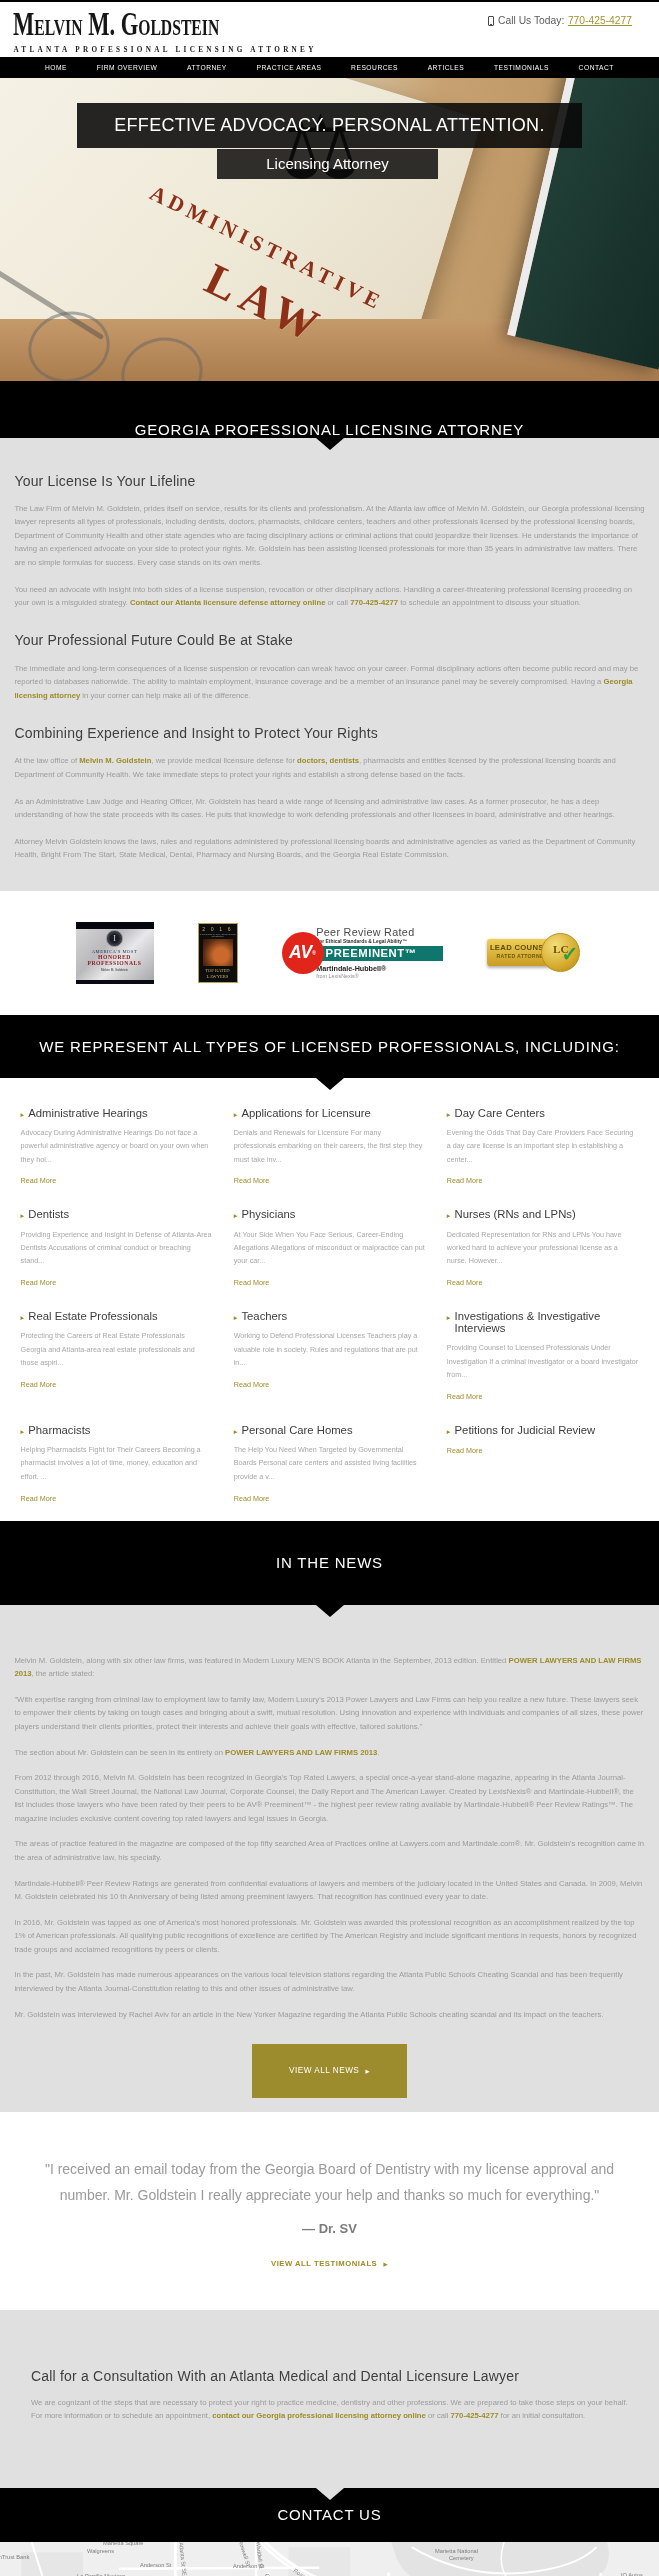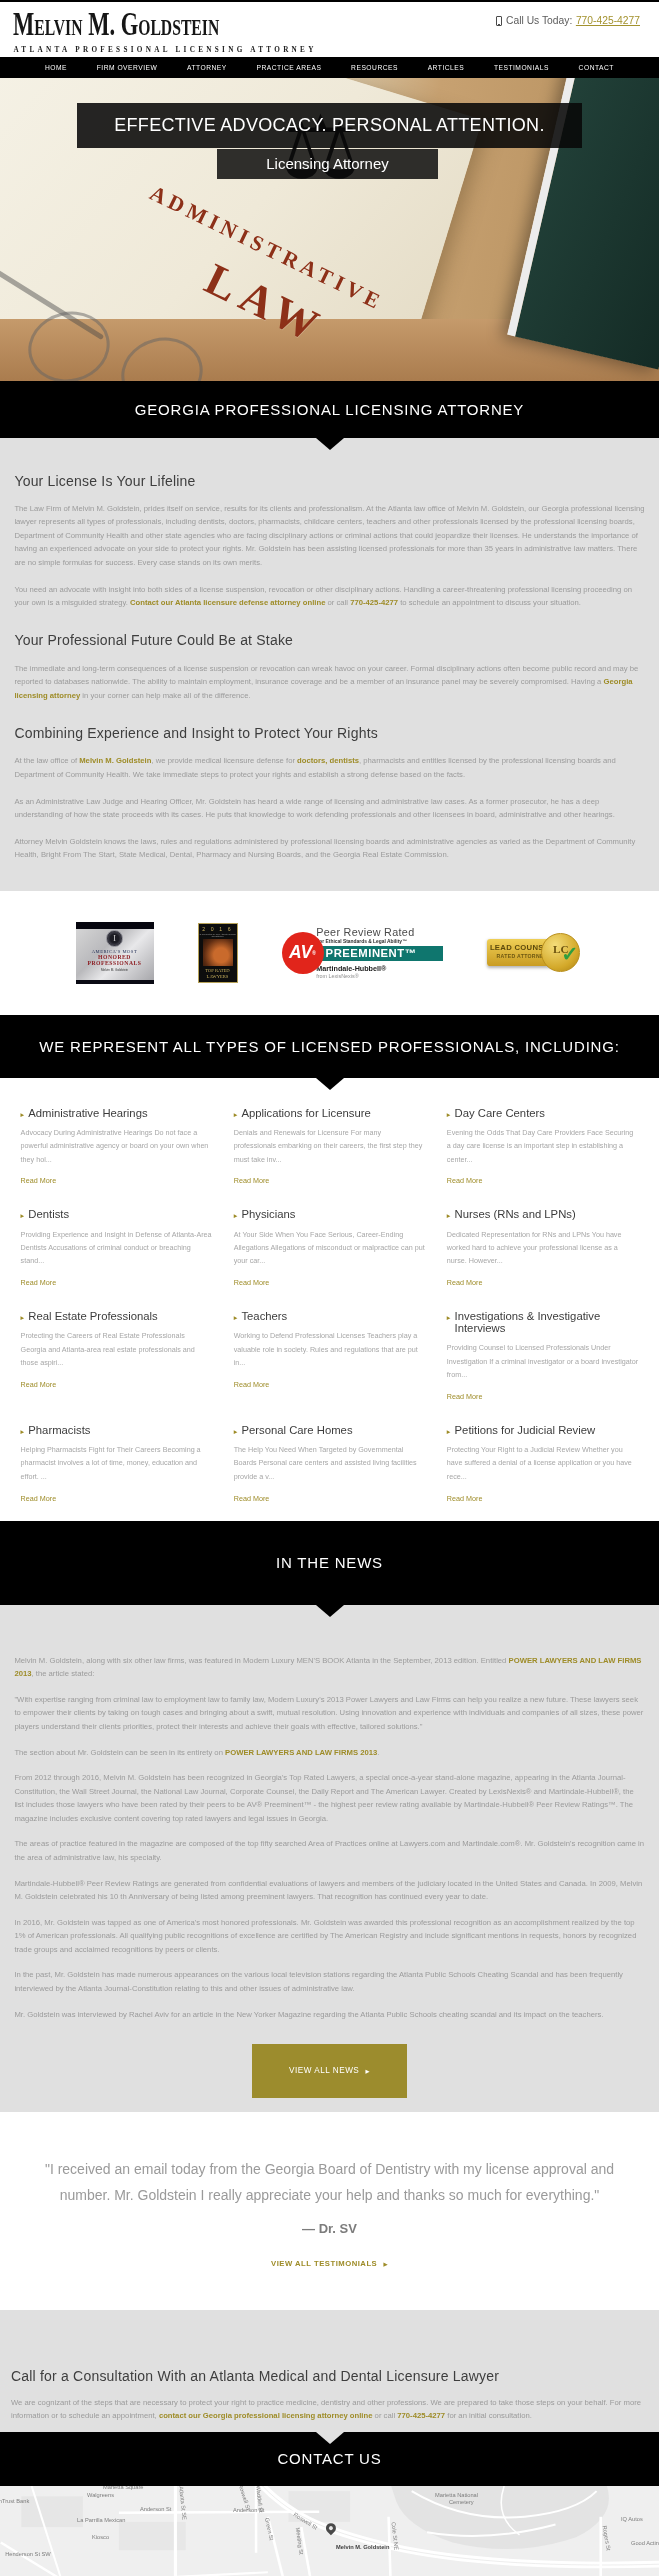--- a/index.html
+++ b/index.html
@@ -8,21 +8,21 @@
 
   
   .topbar { height:2.1px; background:#000; }
   .header { height:55px; background:#fff; position:relative; }
   .logo { position:absolute; left:13.4px; top:4.1px; cursor:pointer; }
   .logo-title { font-family:"Liberation Serif", serif; font-weight:700; font-size:23px;
     color:#161616; font-variant:small-caps; transform:scale(0.98,1.45); transform-origin:0 0;
     letter-spacing:0; white-space:nowrap; }
   .logo-tagline { font-family:"Liberation Serif", serif; font-weight:700; font-size:7.2px;
     letter-spacing:3.3px; color:#222; margin-top:13.4px; white-space:nowrap; }
-  .callus { position:absolute; right:19px; top:13.4px; font-size:10.3px; color:#5c5c5c;
+  .callus { position:absolute; right:27px; top:13.4px; font-size:10.3px; color:#5c5c5c;
     display:flex; align-items:center; font-weight:300; }
   .phone-icon { display:inline-block; width:5.7px; height:9.8px; border:1px solid #4a4a4a;
     border-radius:1px; margin-right:4.1px; position:relative; }
   .phone-icon::after { content:""; position:absolute; left:1px; bottom:0.5px; width:1.5px; height:0.5px; background:#4a4a4a;}
   .callus .num { color:#a3922e; margin-left:3.6px; font-weight:400; }
 
   .nav { height:20.6px; background:#000; display:flex; justify-content:space-between;
     align-items:center; padding:0 45px; }
   .nav a { color:#fff; font-size:6.7px; letter-spacing:0.5px; text-decoration:none;
     text-transform:uppercase; cursor:pointer; }
@@ -55,21 +55,21 @@
   .hero-sub { position:absolute; left:217px; width:221px; top:71px; height:30px;
     background:rgba(10,10,10,.84); z-index:2; text-align:center; }
   .hero-sub span { color:#fff; font-size:15px; font-weight:300; line-height:30px; }
 
   
   .band { background:#000; color:#fff; text-align:center; position:relative; z-index:4;
     display:flex; align-items:center; justify-content:center; }
   .band h2 { font-weight:300; font-size:15px; letter-spacing:0.8px; text-transform:uppercase; }
   .band.tri::after { content:""; position:absolute; left:50%; top:100%; margin-left:-14px;
     border:14px solid transparent; border-top:12.4px solid #000; border-bottom:none; }
-  .band1 { height:57px; } .band2 { height:63px; } .band3 { height:84px; }
+  .band1 { height:57px;align-items:flex-end; } .band2 { height:63px; } .band3 { height:84px; }
   .band4 { height:54px; }
   .band4::before { content:""; position:absolute; left:50%; top:0; margin-left:-14px;
     border:14px solid transparent; border-top:12.4px solid #e0e0e0; border-bottom:none; }
 
   
   .graysec { background:#e0e0e0; overflow:hidden; }
   .gray1 { height:453px; padding:35px 14.4px 0; }
   .secheading { text-align:left; color:#3e3e3e; font-size:14px; font-weight:400; letter-spacing:0.2px; }
   .bodytext { font-size:7.7px; line-height:13.4px; color:#9b9b9b; font-weight:400; }
   .bodytext a, .glink { color:#9e8c28; font-weight:700; text-decoration:none; cursor:pointer; }
@@ -141,21 +141,21 @@
   .news .btnrow { margin-top:23px; }
 
   
   .testimonial { height:198px; background:#fff; text-align:center; overflow:hidden; padding:44px 31px 0; }
   .quote { font-size:14px; font-weight:300; color:#9a9a9a; line-height:26px; }
   .attrib { margin-top:13.4px; font-size:13px; font-weight:700; color:#7c7c7c; }
   .viewall-link { display:inline-block; margin-top:23px; font-size:7.7px; font-weight:700;
     color:#9e8c28; letter-spacing:0.5px; text-decoration:none; text-transform:uppercase; cursor:pointer; }
 
   
-  .consult { height:122px; padding:0 11px; overflow:hidden; }
+  .consult { height:178px; padding:0 31px; overflow:hidden; }
   .consult .secheading { margin-top:58px; }
   .consult .bodytext { margin-top:12.4px; }
 
   
   .mapwrap { height:113px; position:relative; overflow:hidden; background:#efefef; cursor:grab; }
   .mapwrap svg { position:absolute; left:0; top:0; }
   .maplabel { position:absolute; font-size:5.7px; color:#7d7d7d; white-space:nowrap; }
   .maplabel.bold { color:#3e3e3e; font-weight:700; }
   .pin { position:absolute; left:326px; top:37px; width:10.3px; height:10.3px; background:#4a4a4a;
     border-radius:50% 50% 50% 0; transform:rotate(-45deg); }
@@ -356,21 +356,20 @@
             <span class="ptitle">Personal Care Homes</span>
           </div>
         <div class="pexcerpt">The Help You Need When Targeted by Governmental Boards Personal care centers and assisted living facilities provide a v...</div>
         <a class="readmore" href="#">Read More</a>
       </div>
       <div class="pcard">
         <div class="ptitle-row">
             <span class="caret">▸</span>
             <span class="ptitle">Petitions for Judicial Review</span>
           </div>
-        <div class="pexcerpt">Protecting Your Right to a Judicial Review Whether you have suffered a denial of a license application or you have rece...</div>
         <a class="readmore" href="#">Read More</a>
       </div>
     </div>
 
   </div>
 
   <div class="band band3 tri">
     <h2>IN THE NEWS</h2>
   </div>
 

